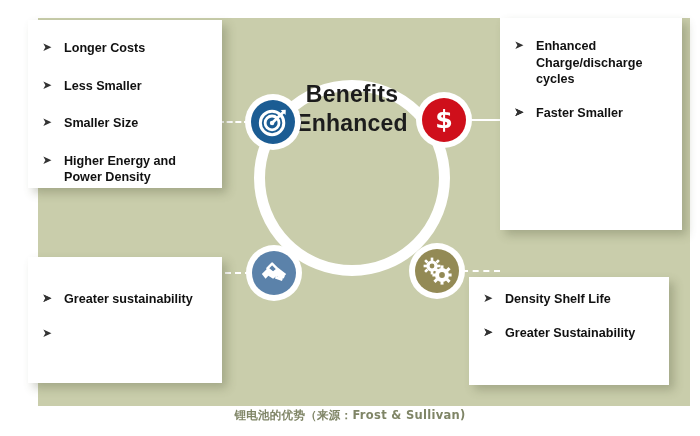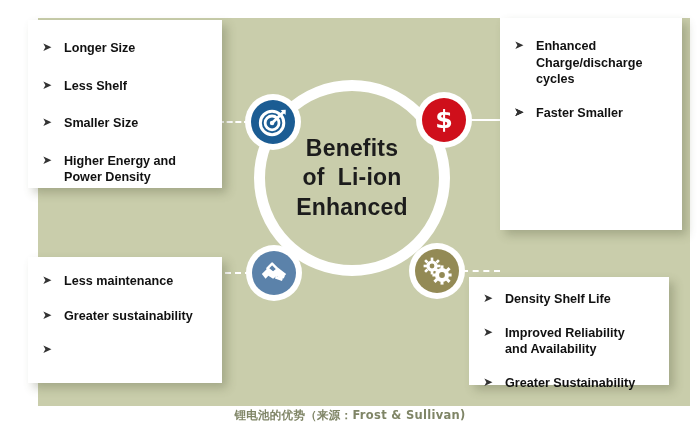--- a/index.html
+++ b/index.html
@@ -17,21 +17,21 @@
 
   
   .ring{
     position:absolute;left:254px;top:80px;width:196px;height:196px;
     border-radius:50%;
     border:11px solid #ffffff;
     box-sizing:border-box;
   }
   .ring-title{
     position:absolute;left:254px;top:80px;width:196px;height:196px;
-    display:flex;flex-direction:column;align-items:center;justify-content:center;
+    display:flex;flex-direction:column;align-items:center;
     color:#1c1c1c;font-weight:bold;font-size:23px;line-height:1.28;
     text-align:center;letter-spacing:.2px;
   }
   .ring-title span{display:block;white-space:pre;}
 
   
   .node{
     position:absolute;width:56px;height:56px;border-radius:50%;
     background:#ffffff;box-sizing:border-box;
     display:flex;align-items:center;justify-content:center;
@@ -104,21 +104,20 @@
   <div class="canvas"></div>
 
   <div class="dash dash-tl"></div>
   <div class="solid line-tr"></div>
   <div class="dash dash-bl"></div>
   <div class="dash dash-br"></div>
 
   <div class="ring"></div>
   <div class="ring-title">
     <span>Benefits</span>
-    <span>of  Li-ion</span>
     <span>Enhanced</span>
   </div>
 
   <div class="node node-target">
     <div class="disc">
       <svg width="30" height="30" viewBox="0 0 32 32" aria-hidden="true">
         <circle cx="15" cy="17" r="12.5" fill="none" stroke="#ffffff" stroke-width="3.2"></circle>
         <circle cx="15" cy="17" r="7.4" fill="none" stroke="#ffffff" stroke-width="3.0"></circle>
         <circle cx="15" cy="17" r="2.4" fill="#ffffff"></circle>
         <path d="M15 17 L27.5 5" stroke="#ffffff" stroke-width="3" stroke-linecap="round"></path>
@@ -178,25 +177,25 @@
         </g>
         <circle cx="21" cy="20" r="2.9" fill="#938a55"></circle>
       </svg>
     </div>
   </div>
 
   <div class="box box-tl">
     <ul>
       <li>
         <span class="bullet">➤</span>
-        <span>Longer Size</span>
-      </li>
-      <li>
-        <span class="bullet">➤</span>
-        <span>Less Shelf</span>
+        <span>Longer Costs</span>
+      </li>
+      <li>
+        <span class="bullet">➤</span>
+        <span>Less Smaller</span>
       </li>
       <li>
         <span class="bullet">➤</span>
         <span>Smaller Size</span>
       </li>
       <li>
         <span class="bullet">➤</span>
         <span>Higher Energy and<br>Power Density</span>
       </li>
     </ul>
@@ -218,41 +217,39 @@
         <span class="bullet">➤</span>
         <span>Faster Smaller</span>
       </li>
     </ul>
   </div>
 
   <div class="box box-bl">
     <ul>
       <li>
         <span class="bullet">➤</span>
-        <span>Less maintenance</span>
       </li>
       <li>
         <span class="bullet">➤</span>
         <span>Greater sustainability</span>
       </li>
       <li>
         <span class="bullet">➤</span>
       </li>
     </ul>
   </div>
 
   <div class="box box-br">
     <ul>
       <li>
         <span class="bullet">➤</span>
         <span>Density Shelf Life</span>
       </li>
       <li>
         <span class="bullet">➤</span>
-        <span>Improved Reliability<br>and Availability</span>
       </li>
       <li>
         <span class="bullet">➤</span>
         <span>Greater Sustainability</span>
       </li>
     </ul>
   </div>
 
   <div class="caption">锂电池的优势（来源：Frost &amp; Sullivan)</div>
 

